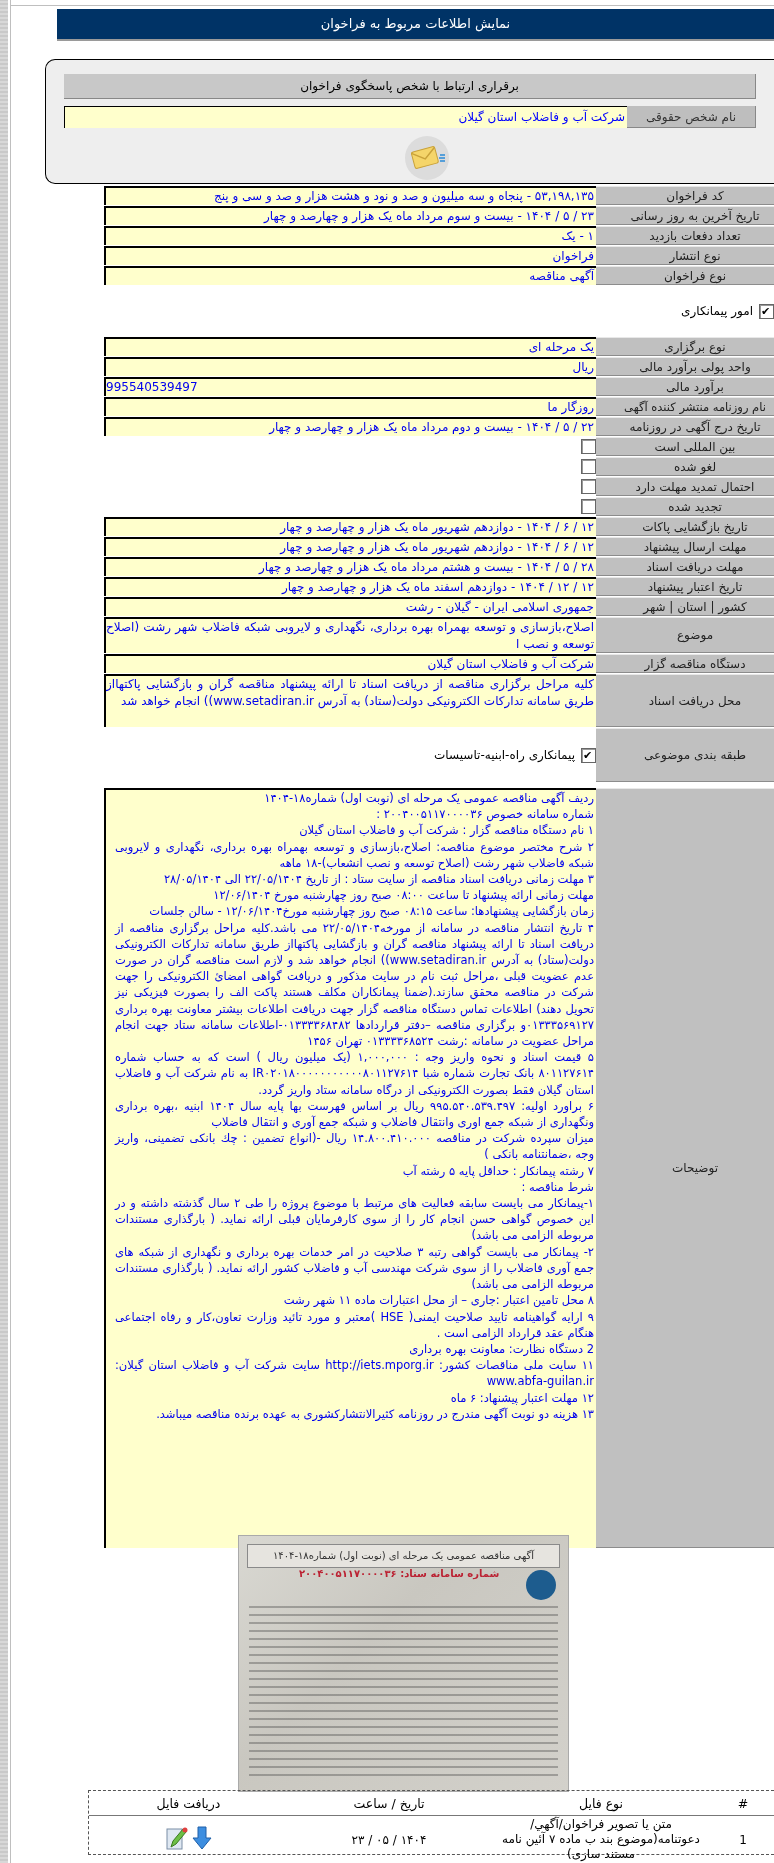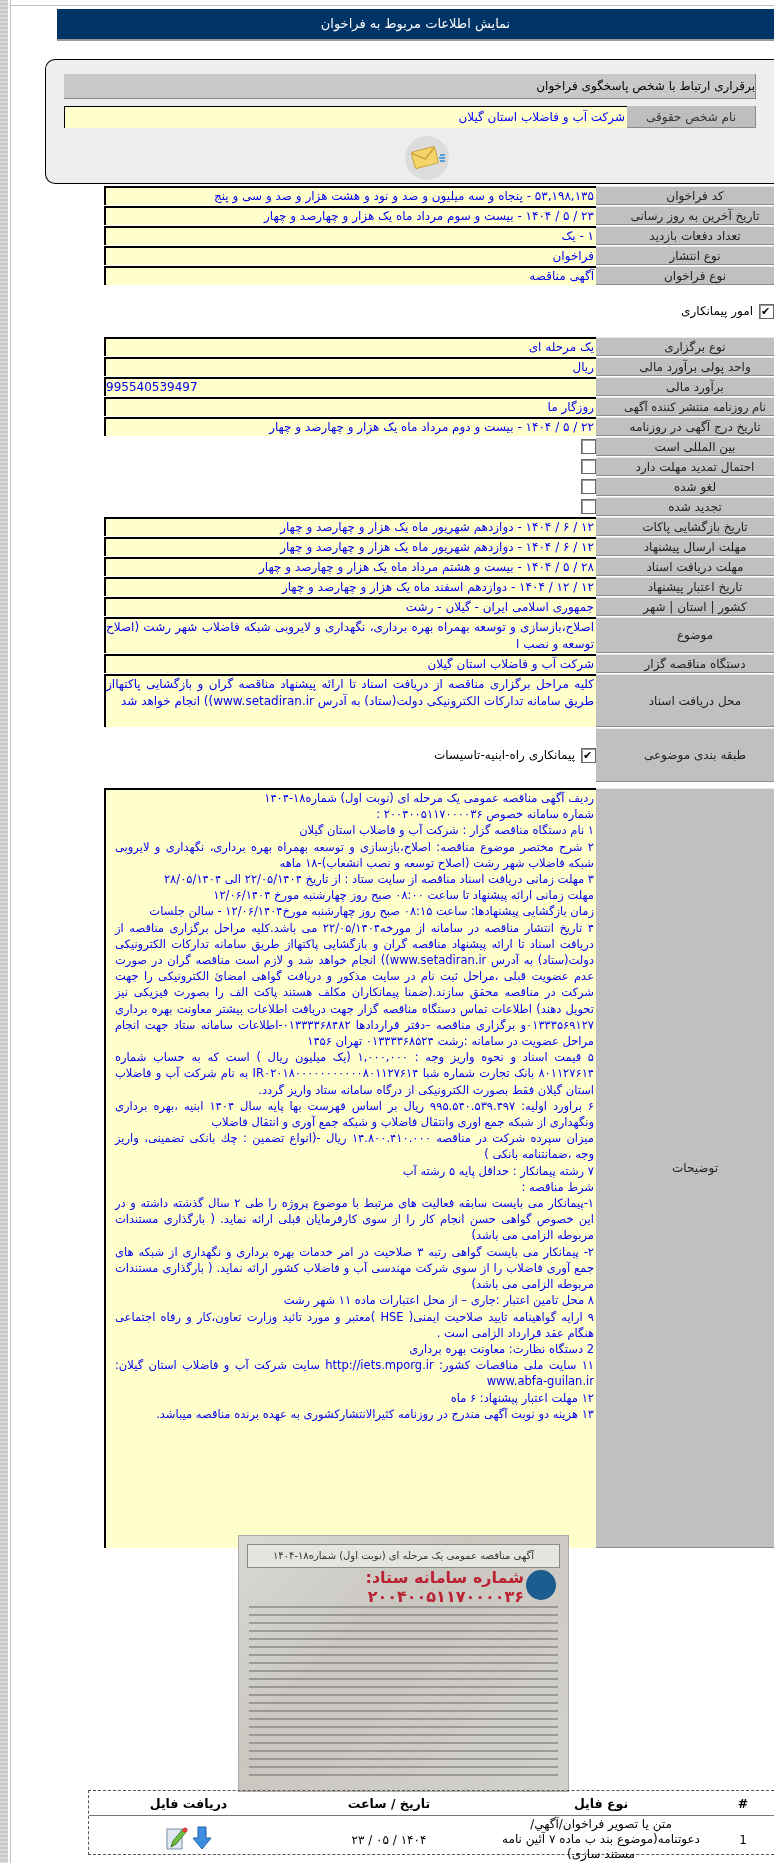--- a/index.html
+++ b/index.html
@@ -24,21 +24,21 @@
     font-size:13px; border-bottom:2px solid #9a9a9a;margin-left:38px;
   }
   .contact-box {
     position:absolute; left:33px; right:0; top:59px; height:123px;
     background:#eeeeee; border:1px solid #000; border-radius:10px;
     border-right:none; border-top-right-radius:0; border-bottom-right-radius:0;
   }
   .contact-header {
     position:absolute; left:18px; right:18px; top:14px; height:24px;
     background:#c8c8c8; border-bottom:1px solid #888; border-right:1px solid #888;
-    line-height:24px; font-size:12px;
+    text-align:center; line-height:24px; font-size:12px;
   }
   .contact-row { position:absolute; left:18px; right:18px; top:46px; height:22px; display:flex; }
   .contact-label {
     width:128px; background:#bebebe; border-right:1px solid #888; border-bottom:1px solid #888;
     text-align:center; line-height:22px; color:#333;
   }
   .contact-value {
     flex:1; background:#ffffcc; border-top:1px solid #000; border-left:1px solid #000;
     color:#0000ff; line-height:20px; padding-right:2px;
   }
@@ -66,31 +66,31 @@
   .chk.on::after { content:"✔"; position:absolute; left:1px; top:-2px; font-size:11px; color:#000; }
   .desc-val { font-size:11.5px; line-height:16.2px; text-align:justify; }
   .desc-val p { margin:0;padding-left:9px; }
 
   .news-img {
     position:absolute; left:226px; top:1535px; width:329px; height:255px;
     background:linear-gradient(135deg,#d9d8d2,#c9c7c0 40%,#d3d1cb);
     border:1px solid #aaa; overflow:hidden;
   }
   .news-img .hdr { position:absolute; right:8px; left:8px; top:8px; height:22px; border:1px solid #8a8a8a; background:#e6e4df; font-size:10px; text-align:center; line-height:22px; color:#333; }
-  .news-img .num { position:absolute; right:44px; left:60px; top:32px; font-size:16px; color:#b23; text-align:right; font-weight:bold; }
+  .news-img .num { position:absolute; right:44px; left:60px; top:32px; font-size:10px; color:#b23; text-align:left; font-weight:bold; }
   .news-img .logo { position:absolute; right:12px; top:34px; width:30px; height:30px; border-radius:50%; background:#1d5c8e; }
   .news-img .lines { position:absolute; left:10px; right:10px; top:70px; bottom:10px;
     background:repeating-linear-gradient(180deg, rgba(60,60,60,.35) 0 2px, transparent 2px 8px); }
 
   .files {
     position:absolute; left:76px; right:0; top:1790px; height:63px;
     border:1px dashed #555; border-right:none;
   }
   .files table { width:100%; border-collapse:collapse; direction:rtl; }
-  .files th { font-weight:bold; font-size:12.5px; height:22px; text-align:center; border-bottom:1px solid #777; }
+  .files th { font-weight:normal; font-size:12.5px; height:22px; text-align:center; border-bottom:1px solid #777; }
   .files td { font-size:12px; text-align:center; height:38px; }
   .dl-icons { display:inline-flex; gap:2px; align-items:center; }
 </style>
 </head>
 <body>
 
 <div class="left-strip"></div>
 <div class="left-line"></div>
 <div class="top-line"></div>
 
@@ -166,27 +166,27 @@
       <div class="val">۲۲ / ۵ / ۱۴۰۴ - بیست و دوم مرداد ماه یک هزار و چهارصد و چهار</div>
     </div>
 
     <div class="row" style="height:19px">
       <div class="lbl">بین المللی است</div>
       <div class="val plain">
           <span class="chk"></span>
         </div>
     </div>
     <div class="row" style="height:19px">
-      <div class="lbl">احتمال تمدید مهلت دارد</div>
+      <div class="lbl">لغو شده</div>
       <div class="val plain">
           <span class="chk"></span>
         </div>
     </div>
     <div class="row" style="height:19px">
-      <div class="lbl">لغو شده</div>
+      <div class="lbl">احتمال تمدید مهلت دارد</div>
       <div class="val plain">
           <span class="chk"></span>
         </div>
     </div>
     <div class="row" style="height:19px">
       <div class="lbl">تجدید شده</div>
       <div class="val plain">
           <span class="chk"></span>
         </div>
     </div>

